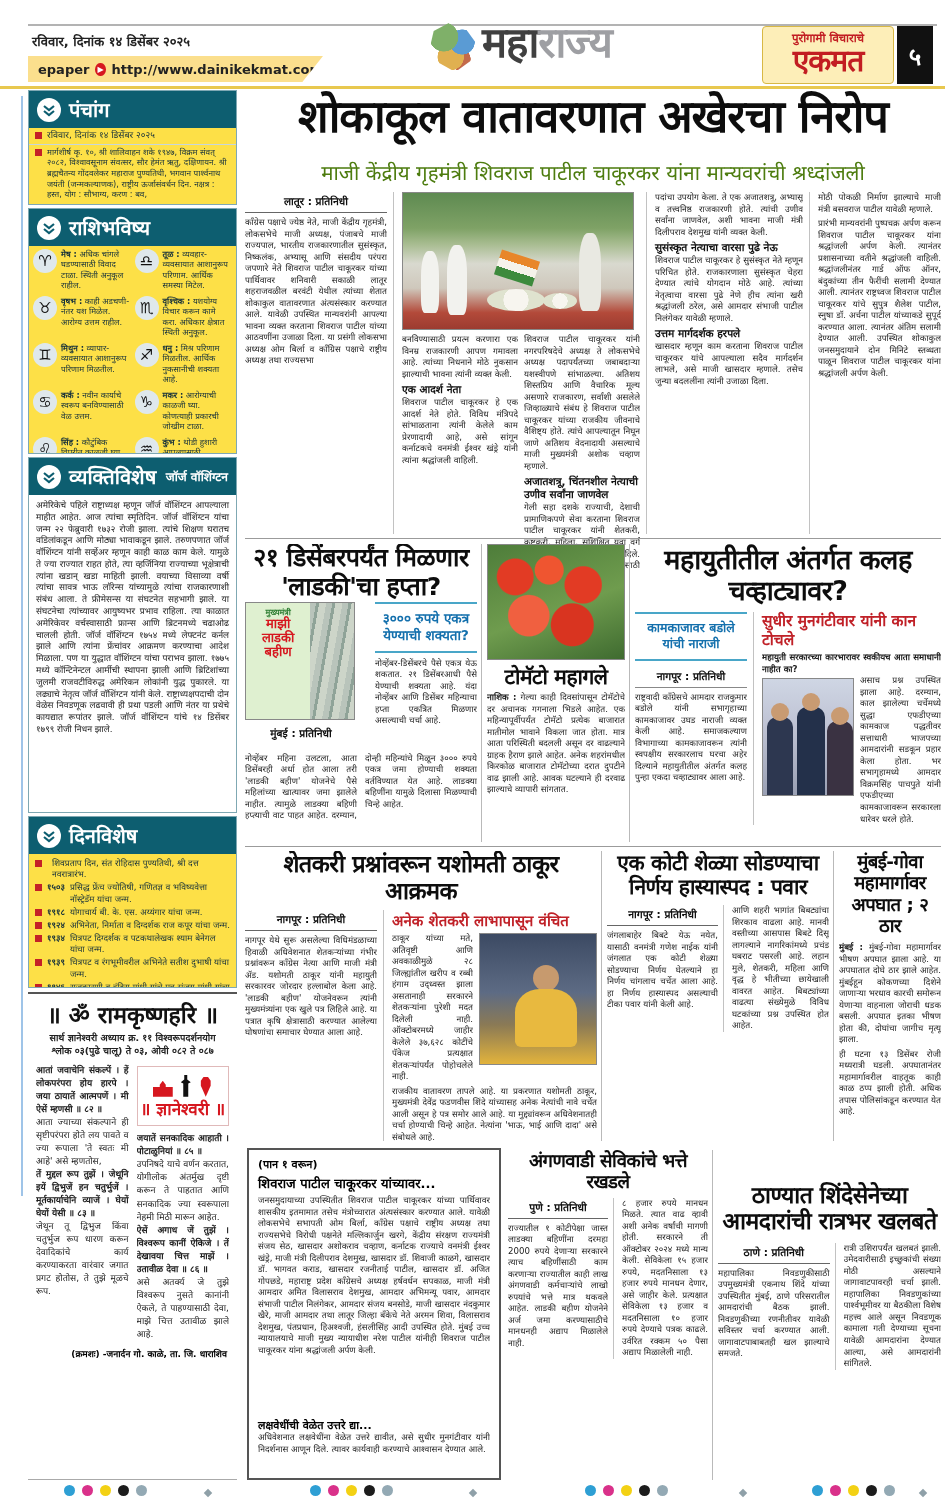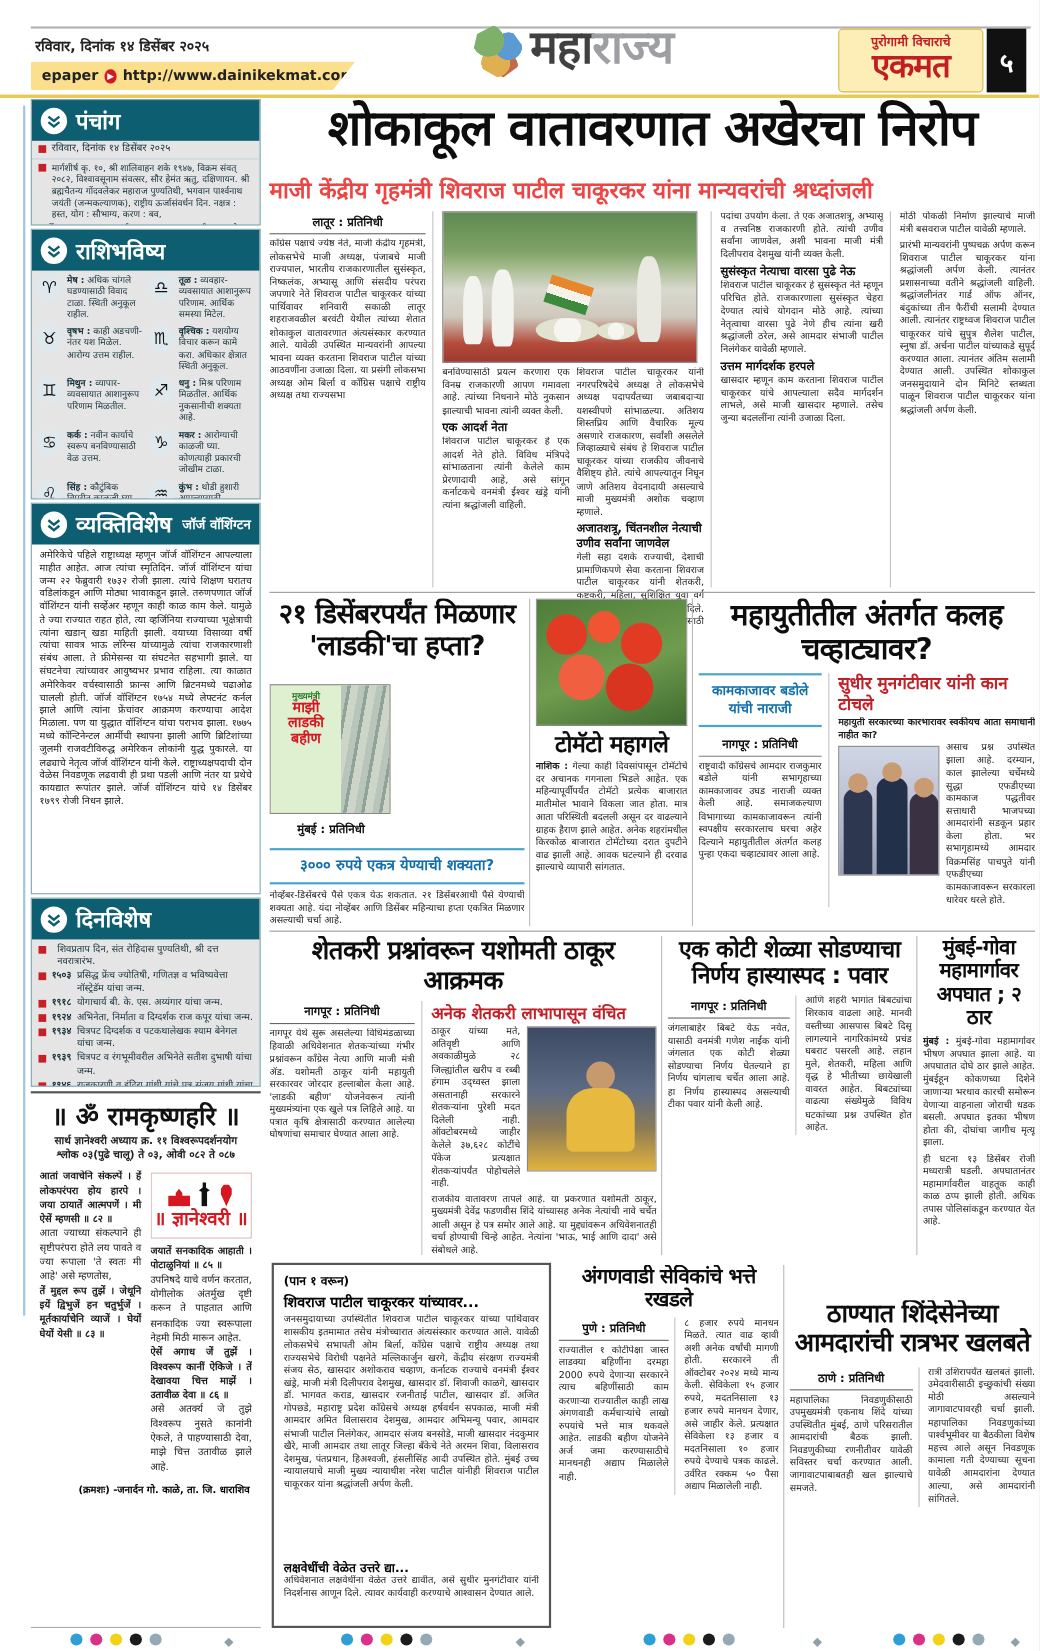--- a/index.html
+++ b/index.html
@@ -20,21 +20,21 @@
   .mast-red{color:#404040;}
   .mast-gray{color:#9e9fa3;}
   .brand{position:absolute;left:762px;top:26px;width:132px;height:58px;background:#fdeeb8;border:1px solid #d8b845;border-radius:4px;text-align:center;padding-top:3px;box-sizing:border-box;}
   .brand .tag{color:#c21d22;font-size:11.5px;font-weight:bold;}
   .brand .nm{color:#c21d22;font-size:30px;font-weight:900;line-height:1.05;letter-spacing:-1px;}
   .pgno{position:absolute;left:897px;top:26px;width:36px;height:58px;background:#111;color:#fff;font-size:24px;font-weight:bold;display:flex;align-items:center;justify-content:center;}
   .underband{position:absolute;left:0px;right:0;top:86px;height:3px;background:#e8c84f;}
   .leftedge{position:absolute;left:21px;top:96px;width:2px;height:1100px;background:#9fc4e8;}
   
   .side{position:absolute;left:28px;width:209px;box-sizing:border-box;}
-  .sbox{border:1px solid #7fa8b3;background:#e5e5e5;box-sizing:border-box;overflow:hidden;}
+  .sbox{border:1px solid #7fa8b3;background:#fde047;box-sizing:border-box;overflow:hidden;}
   .sech{background:#0d5e70;color:#fff;display:flex;align-items:center;gap:8px;padding:5px 8px;font-size:20px;font-weight:bold;}
   .chev{width:24px;height:24px;border-radius:50%;background:#fff;display:flex;align-items:center;justify-content:center;flex:0 0 auto;}
   .chev svg{display:block;}
   .sech .small{font-size:12px;font-weight:bold;margin-left:auto;}
   .sideitem{display:flex;gap:5px;padding:2px 6px;font-size:9px;line-height:1.3;color:#15303a;}
   .rbul{width:7px;height:7px;background:#c42127;flex:0 0 auto;margin-top:2px;}
   .zrow{display:flex;gap:4px;padding:3px 4px;}
   .zcell{display:flex;gap:4px;width:50%;}
   .zic{width:24px;height:24px;border-radius:50%;background:#dfe8ec;color:#111;font-size:15px;display:flex;align-items:center;justify-content:center;flex:0 0 auto;}
   .ztxt{font-size:8.2px;line-height:1.25;color:#15303a;text-align:left;}
@@ -49,21 +49,21 @@
   .dnya{border:1px solid #e0b9b9;background:#fff;text-align:center;padding:4px 2px;margin:2px 0 6px;}
   .dnya .lg{color:#d6171f;font-weight:900;font-size:17px;}
   .dnya-ic{display:flex;justify-content:center;gap:8px;align-items:flex-end;height:26px;}
   .temple{width:20px;height:16px;background:#d6171f;clip-path:polygon(50% 0,65% 25%,65% 40%,100% 40%,100% 100%,0 100%,0 40%,35% 40%,35% 25%);}
   .person{width:10px;height:22px;background:#111;clip-path:polygon(35% 0,65% 0,65% 22%,100% 35%,75% 40%,75% 100%,25% 100%,25% 40%,0 35%,35% 22%);}
   .pin{width:14px;height:20px;background:#d6171f;clip-path:polygon(50% 100%,15% 45%,15% 20%,35% 0,65% 0,85% 20%,85% 45%);}
   .ram-verse{font-weight:bold;}
   .ram-foot{font-size:9px;font-weight:bold;text-align:right;padding:0 10px 4px;}
   
   .main-headline{position:absolute;left:245px;top:92px;width:696px;font-size:45px;font-weight:900;color:#0d0d0d;text-align:center;letter-spacing:-1px;line-height:1.1;}
-  .deck{position:absolute;left:245px;top:158px;width:696px;font-size:20.5px;font-weight:bold;color:#ef4444;}
+  .deck{position:absolute;left:245px;top:158px;width:696px;font-size:20.5px;font-weight:normal;color:#4d7c0f;text-align:center;}
   .byl{font-weight:bold;font-size:10.5px;text-align:center;color:#111;border-bottom:1.5px solid #666;padding:2px 0 4px;margin-bottom:4px;}
   .subh{font-weight:bold;font-size:10.5px;color:#111;margin:3px 0 1px;line-height:1.25;}
   .bluebox{color:#1470ad;font-weight:bold;font-size:13.5px;text-align:center;border-top:2px solid #49a6c8;border-bottom:2px solid #49a6c8;padding:6px 2px;line-height:1.3;}
   .redsub{color:#c02128;font-weight:bold;}
   .photo{box-sizing:border-box;border:1px solid #888;overflow:hidden;position:relative;}
   .h2line{font-weight:900;color:#0d0d0d;text-align:center;letter-spacing:-0.5px;line-height:1.15;}
   .dt{font-weight:bold;}
   .boxart{border:2px solid #555;box-sizing:border-box;padding:6px 9px;overflow:hidden;}
   
   .funeral{background:linear-gradient(180deg,#5e8a51 0%,#7fa266 26%,#a9bd92 38%,#d9d9cf 52%,#cfc8bc 70%,#b34a3a 88%,#9c3b30 100%);}
@@ -265,20 +265,21 @@
 
   <div class="side" style="top:992px;height:488px;border-top:2px solid #555;border-bottom:1px solid #aaa;overflow:hidden;background:#fff;">
     <div class="ram-title">॥ ॐ रामकृष्णहरि ॥</div>
     <div class="ram-sub">सार्थ ज्ञानेश्वरी अध्याय क्र. ११ विश्वरूपदर्शनयोग</div>
     <div class="ram-sub">श्लोक ०३(पुढे चालू) ते ०३, ओवी ०८२ ते ०८७</div>
     <div class="ram-cols">
       <div class="ram-col">
         <div class="ram-verse">आतां जवाचेनि संकल्पें । हें लोकपरंपरा होय हारपे । जया ठायातें आत्मपणें । मी ऐसें म्हणसी ॥ ८२ ॥</div>
         <div>आता ज्याच्या संकल्पाने ही सृष्टीपरंपरा होते लय पावते व ज्या रूपाला 'ते स्वतः मी आहे' असे म्हणतोस,</div>
         <div class="ram-verse">तें मुद्दल रूप तुझें । जेथूनि इयें द्विभुजें हन चतुर्भुजें । मूर्तकार्याचेनि व्याजें । घेयों घेयों येसी ॥ ८३ ॥</div>
+        <div>जेथून तू द्विभुज किंवा चतुर्भुज रूप धारण करून देवादिकांचे कार्य करण्याकरता वारंवार जगात प्रगट होतोस, ते तुझे मूळचे रूप.</div>
       </div>
       <div class="ram-col">
         <div class="dnya">
           <div class="dnya-ic">
             <span class="temple"></span>
             <span class="person"></span>
             <span class="pin"></span>
           </div>
           <div class="lg">॥ ज्ञानेश्वरी ॥</div>
         </div>
@@ -331,21 +332,21 @@
     <div style="flex:1;">
       <div class="bt">मोठी पोकळी निर्माण झाल्याचे माजी मंत्री बसवराज पाटील यावेळी म्हणाले.</div>
       <div class="bt" style="margin-top:3px;">प्रारंभी मान्यवरांनी पुष्पचक्र अर्पण करून शिवराज पाटील चाकूरकर यांना श्रद्धांजली अर्पण केली. त्यानंतर प्रशासनाच्या वतीने श्रद्धांजली वाहिली. श्रद्धांजलीनंतर गार्ड ऑफ ऑनर, बंदुकांच्या तीन फैरींची सलामी देण्यात आली. त्यानंतर राष्ट्रध्वज शिवराज पाटील चाकूरकर यांचे सुपुत्र शैलेश पाटील, स्नुषा डॉ. अर्चना पाटील यांच्याकडे सुपूर्द करण्यात आला. त्यानंतर अंतिम सलामी देण्यात आली. उपस्थित शोकाकुल जनसमुदायाने दोन मिनिटे स्तब्धता पाळून शिवराज पाटील चाकूरकर यांना श्रद्धांजली अर्पण केली.</div>
     </div>
   </div>
 
   <div class="abs hairline" style="left:245px;top:538px;width:696px;height:1px;"></div>
 
   <div class="abs" style="left:245px;top:544px;width:232px;height:298px;overflow:hidden;">
     <div class="h2line" style="font-size:25px;">२१ डिसेंबरपर्यंत मिळणार 'लाडकी'चा हप्ता?</div>
-    <div style="display:flex;gap:3px;margin-top:20px;flex-direction:column;">
+    <div style="display:flex;gap:18px;margin-top:0;">
       <div style="width:112px;">
         <div class="photo ladki-img" style="width:110px;height:118px;">
           <div class="ladki-left">
             <div class="t1">मुख्यमंत्री</div>
             <div class="t2">माझी लाडकी बहीण</div>
           </div>
           <div class="ladki-right"></div>
         </div>
         <div class="byl" style="border-bottom:none;margin-top:4px;">मुंबई : प्रतिनिधी</div>
       </div>

